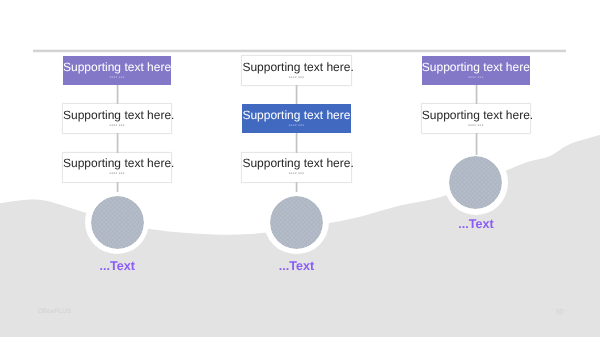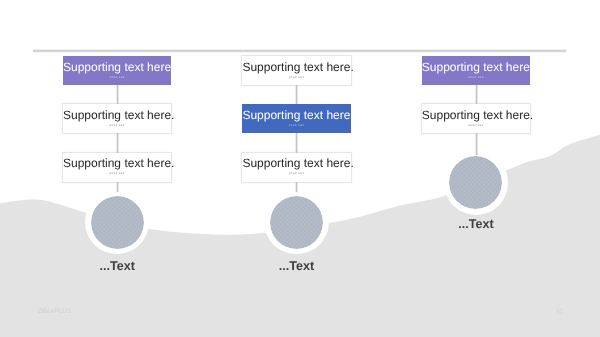--- a/index.html
+++ b/index.html
@@ -41,21 +41,21 @@
     position:absolute; left:53.0px; width:3px; z-index:2;
     background:linear-gradient(to right,
       rgba(195,195,195,0) 0%, rgba(195,195,195,0.45) 26%,
       #c3c3c3 40%, #c3c3c3 64%,
       rgba(195,195,195,0.55) 78%, rgba(195,195,195,0) 100%);
   }
 
   .ring   { position:absolute; border-radius:50%; background:#ffffff; }
   .circle { position:absolute; border-radius:50%; }
   .label  { position:absolute; left:0; width:108.3px; text-align:center;
-            font-size:12.6px; font-weight:bold; color:#404040; white-space:nowrap; }
+            font-size:12.6px; font-weight:bold; color:#8b5cf6; white-space:nowrap; }
 
   .footer-brand { position:absolute; left:37.7px;  top:308.2px; font-size:6.4px; color:#d0d0d0; letter-spacing:0.02px; }
   .footer-page  { position:absolute; left:555.4px; top:307.3px; font-size:7.4px; color:#d2d2d2; }
 </style>
 </head>
 <body>
 
 <div class="slide">
 
   <svg class="bg-wave" viewBox="0 0 600 337" preserveAspectRatio="none">

